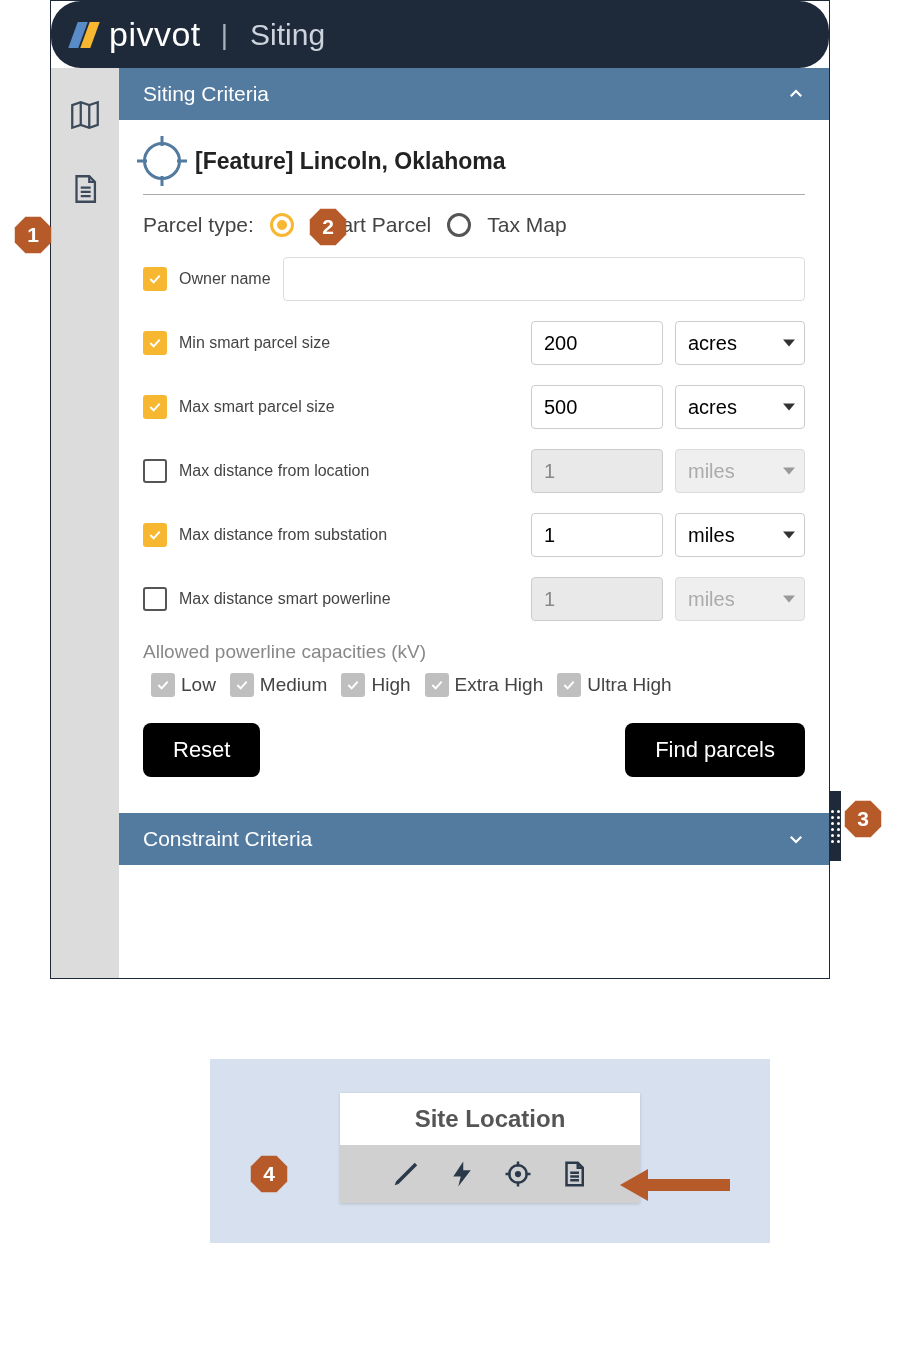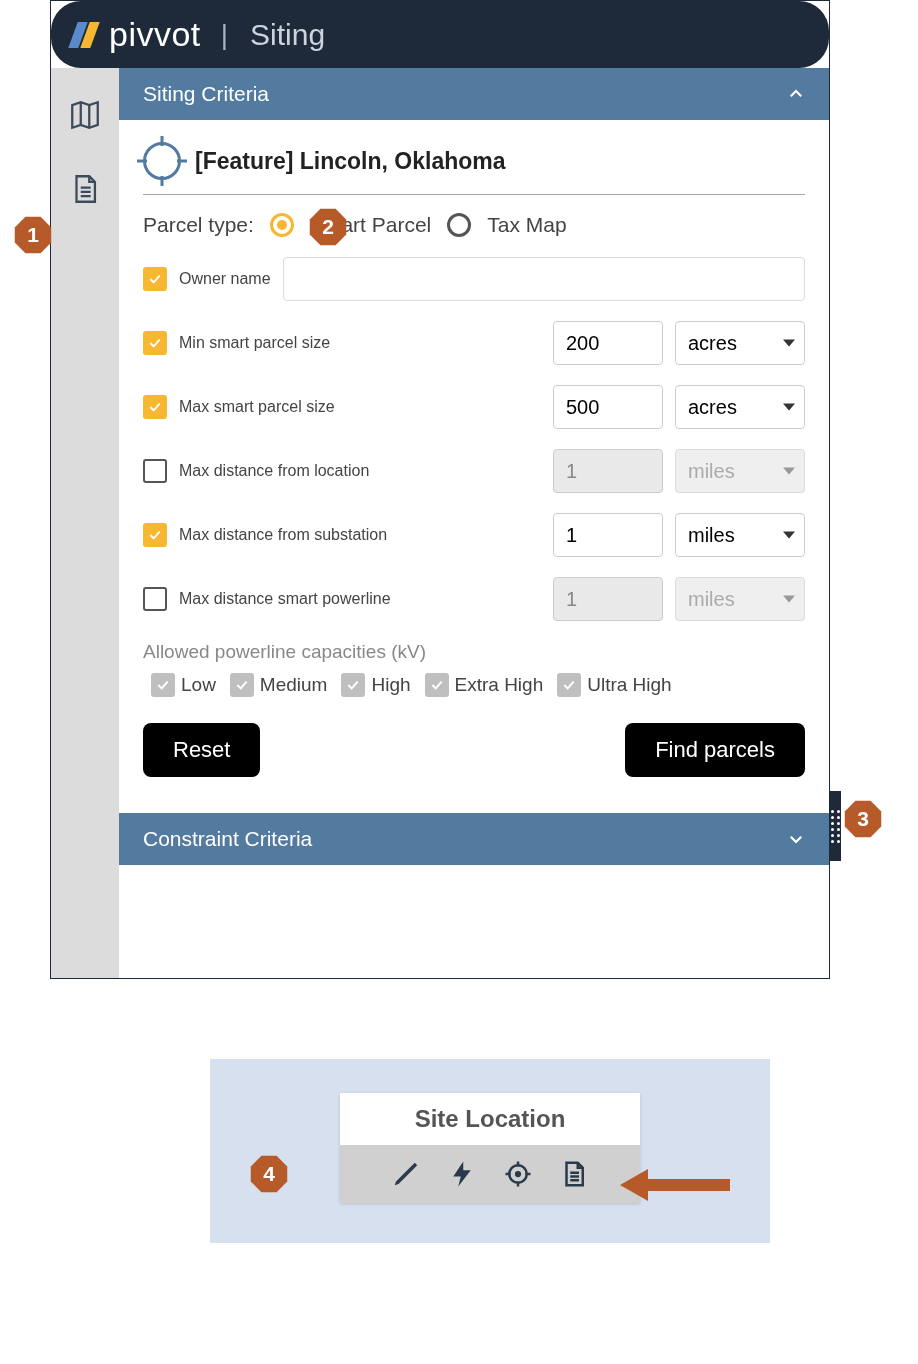--- a/index.html
+++ b/index.html
@@ -105,21 +105,21 @@
   .chk.on { background: #f7b731; border-color: #f7b731; color: #fff; }
   .chk.disabled { background: #bfbfbf; border-color: #bfbfbf; color: #fff; }
   .chk svg { width: 16px; height: 16px; }
   .crit-label { font-size: 16px; color: #444; flex: 0 0 auto; }
   .owner-input {
     flex: 1; height: 44px; border: 1px solid #dcdcdc; border-radius: 4px;
     padding: 0 10px; font-size: 18px;
   }
   .spacer { flex: 1; }
   .num-input {
-    width: 110px; height: 44px; border: 1px solid #ccc; border-radius: 4px;
+    width: 132px; height: 44px; border: 1px solid #ccc; border-radius: 4px;
     padding: 0 12px; font-size: 20px;
   }
   .num-input.disabled { background: #e9e9e9; color: #888; }
   .unit-select {
     width: 130px; height: 44px; border: 1px solid #ccc; border-radius: 4px;
     padding: 0 28px 0 12px; font-size: 20px; appearance: none;
     background: #fff; position: relative;
   }
   .unit-select.disabled { background: #e9e9e9; color: #888; }
   .select-wrap { position: relative; }

